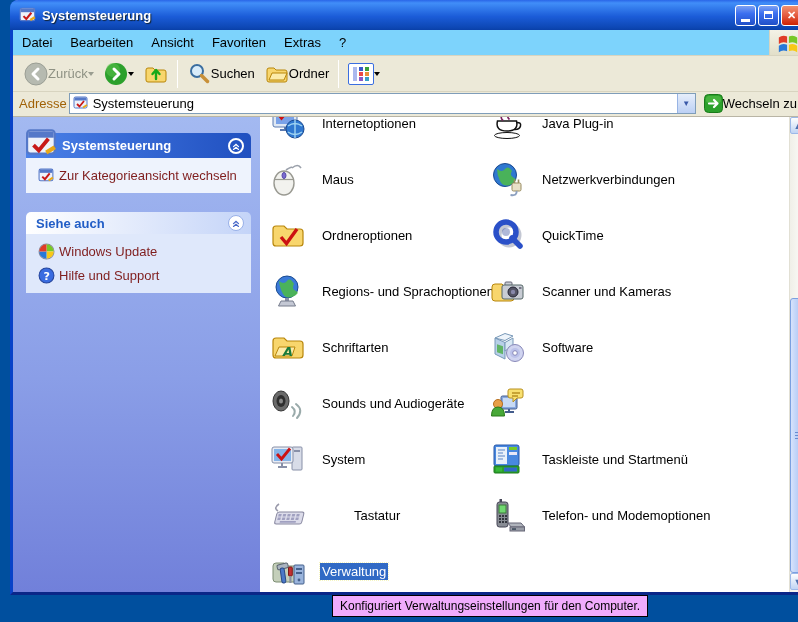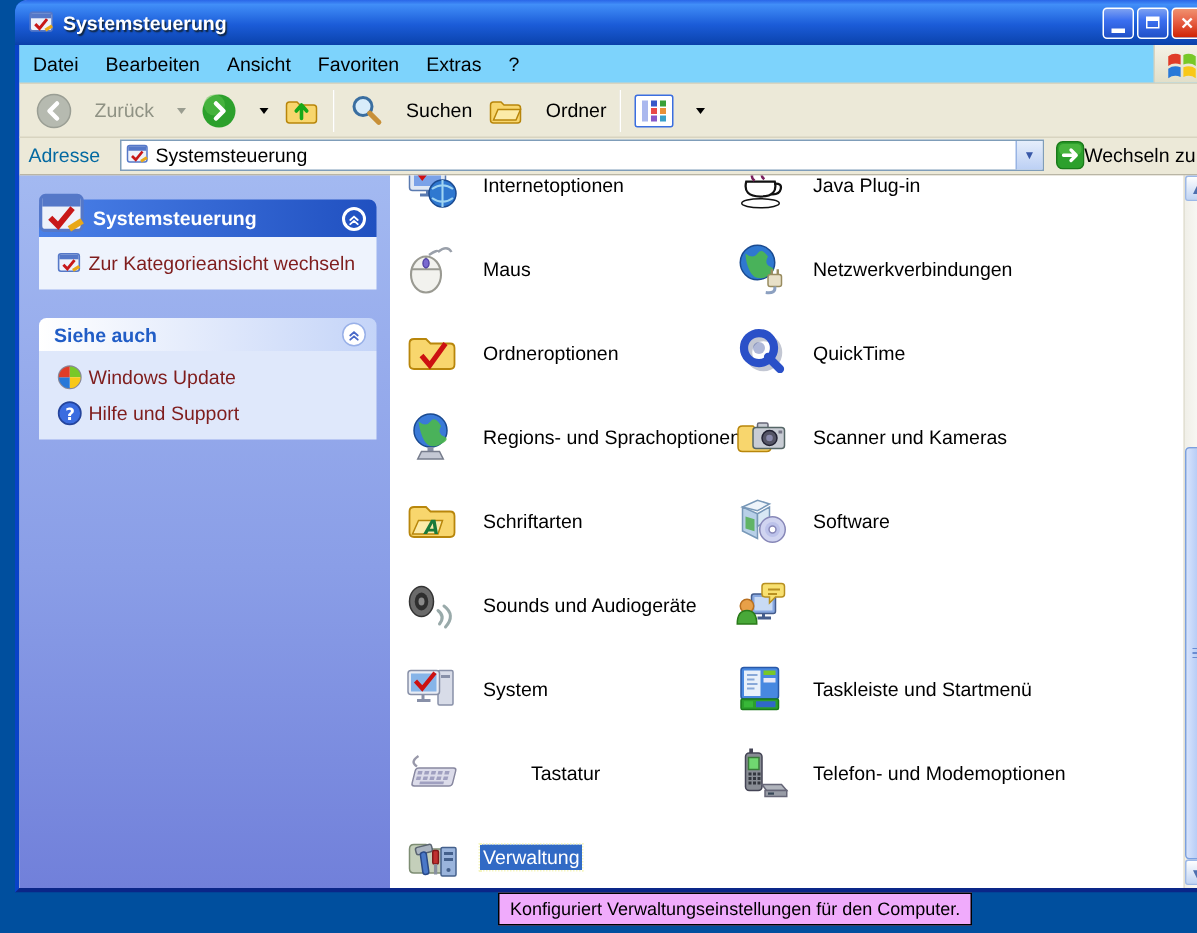--- a/index.html
+++ b/index.html
@@ -28,34 +28,34 @@
   
   .menubar { position:absolute; left:0; right:0; top:30px; height:26px; background:#7dd3fc;
     display:flex; align-items:stretch; border-bottom:1px solid #d8d4c0; }
   .menu-item { padding:5px 9px; cursor:default; }
   .menubar-flag { margin-left:auto; width:36px; display:flex; align-items:center; justify-content:center;
     border-left:1px solid #d8d4c0; background:linear-gradient(180deg,#f4f2e6,#e2dfc9); }
 
   
   .toolbar { position:absolute; left:0; right:0; top:56px; height:36px; background:#ece9d8;
     display:flex; align-items:center; padding:0 6px; border-bottom:1px solid #d8d4c0; }
-  .tb-group { display:flex; align-items:center; gap:15px; padding:0 5px; }
+  .tb-group { display:flex; align-items:center; gap:0; padding:0 5px; }
   .tb-sep { width:1px; height:28px; background:#cdc9b8; border-right:1px solid #fff; margin:0 4px; }
   .tb-label { font-size:13px; }
   .tb-label.disabled { color:#8f9284; }
   .caret { width:0; height:0; border:3px solid transparent; border-top:4px solid #000; margin-top:4px; }
   .caret.disabled { border-top-color:#9a9d90; }
   .circle-btn { width:24px; height:24px; }
   .views-btn { width:26px; height:22px; border:1px solid #3a6ee0; border-radius:2px; background:#fff;
     display:flex; align-items:center; justify-content:center; }
 
   
   .addressbar { position:absolute; left:0; right:0; top:92px; height:25px; background:#ece9d8;
     display:flex; align-items:center; padding:0 4px 2px 6px; border-bottom:1px solid #b9b5a5; }
-  .addr-label { color:#0369a1; margin-right:13px; }
+  .addr-label { color:#a16207; margin-right:2px; }
   .combo { flex:1; height:21px; background:#fff; border:1px solid #7f9db9; display:flex; align-items:center; padding-left:3px; }
   .combo .mini-icon { width:16px; height:16px; margin-right:4px; }
   .combo-drop { margin-left:auto; width:18px; height:19px; border-left:1px solid #98b4e4;
     background:linear-gradient(180deg,#e6eefb,#bcd0f4); display:flex; align-items:center; justify-content:center;
     color:#3858a8; font-size:8px; }
   .go-area { display:flex; align-items:center; padding:0 4px 0 8px; }
   .go-icon { width:19px; height:19px; }
 
   
   .main { position:absolute; left:0; right:0; top:117px; bottom:0; display:flex; }

